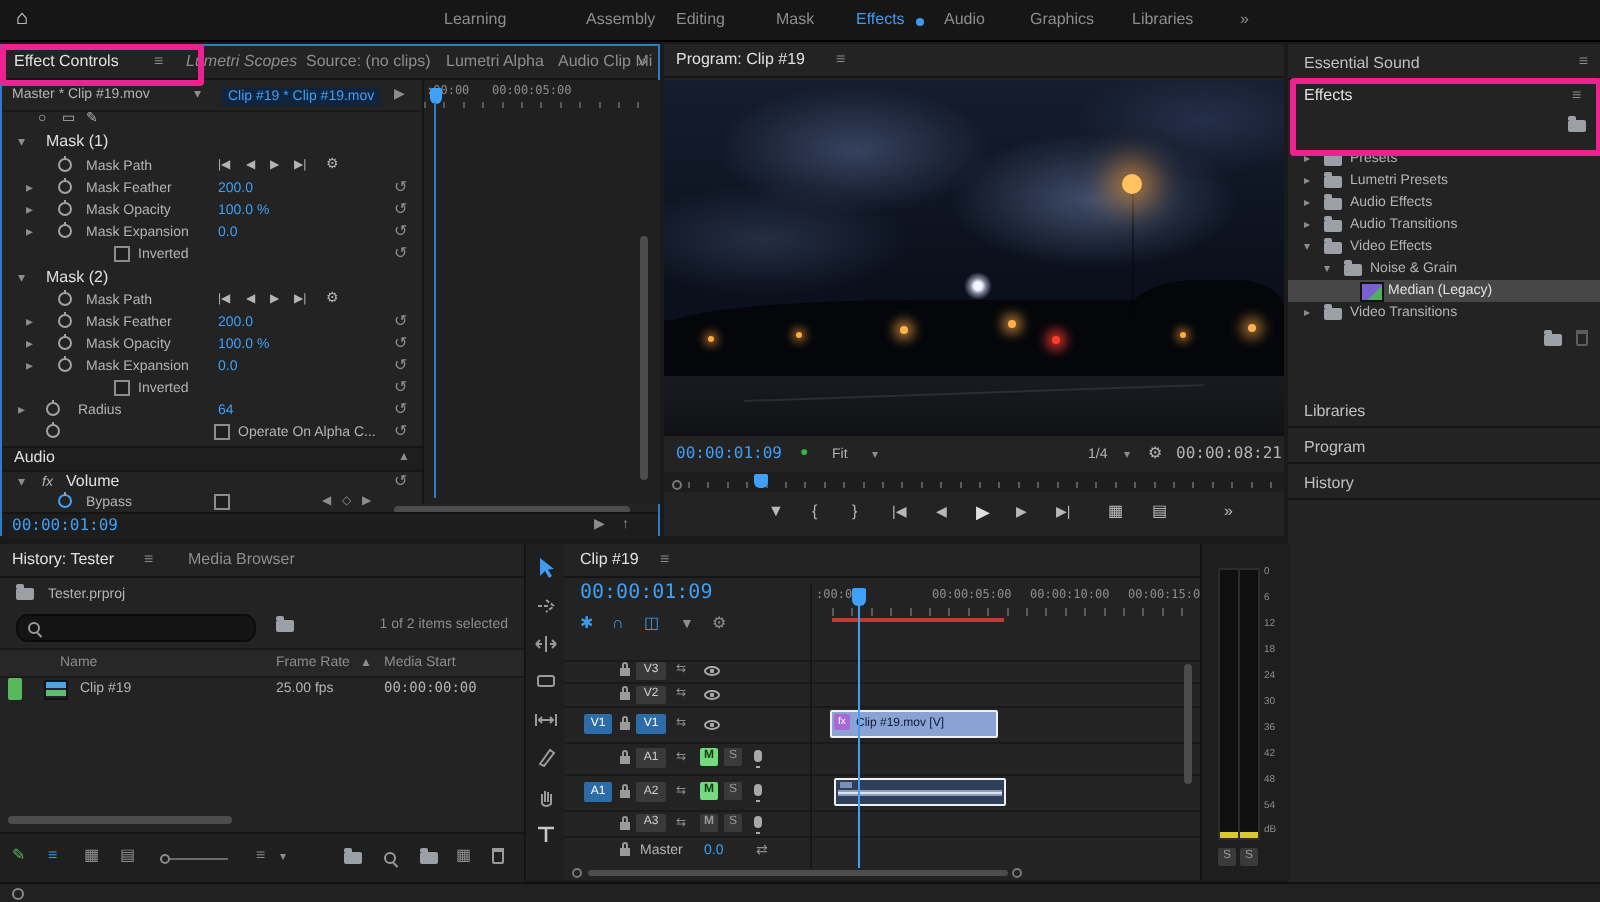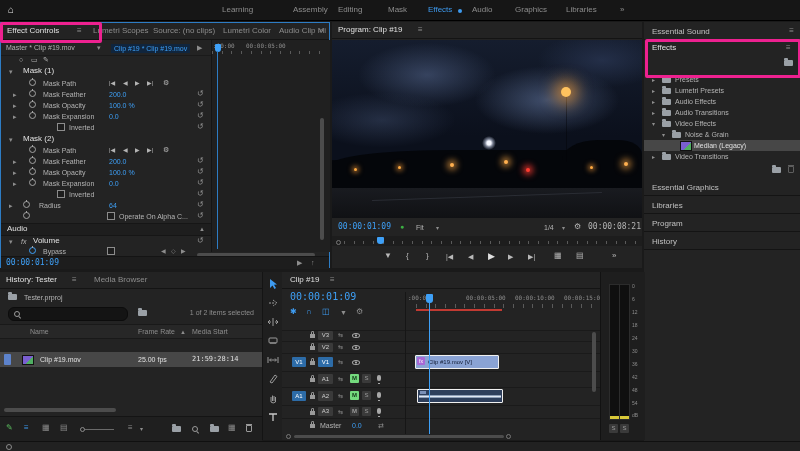--- a/index.html
+++ b/index.html
@@ -70,23 +70,23 @@
     <span class="t f8 dim" style="left:515px;top:6px;">Graphics</span>
     <span class="t f8 dim" style="left:566px;top:6px;">Libraries</span>
     <span class="t f8 dim" style="left:620px;top:6px;">»</span>
   </div>
 
   <div class="panel" style="left:0;top:22px;width:330px;height:246px;border:1px solid #2d7cc4;box-sizing:border-box;">
 
     <div class="abs" style="left:0;top:0;width:328px;height:16px;border-bottom:1px solid #141414;">
       <span class="t f8 wht" style="left:6px;top:4px;">Effect Controls</span>
       <span class="t f8 dim" style="left:76px;top:4px;">≡</span>
-      <span class="t f8 dim" style="left:92px;top:4px;">Lumetri Scopes</span>
+      <span class="t f8 dim" style="left:92px;top:4px;font-style:italic;">Lumetri Scopes</span>
       <span class="t f8 dim" style="left:152px;top:4px;">Source: (no clips)</span>
-      <span class="t f8 dim" style="left:222px;top:4px;">Lumetri Color</span>
+      <span class="t f8 dim" style="left:222px;top:4px;">Lumetri Alpha</span>
       <span class="t f8 dim" style="left:278px;top:4px;">Audio Clip Mi</span>
       <span class="t f8 dim" style="left:318px;top:4px;">»</span>
     </div>
 
     <div class="abs" style="left:0;top:17px;width:328px;height:15px;border-bottom:1px solid #1a1a1a;">
       <span class="t f7 lab" style="left:5px;top:4px;">Master * Clip #19.mov</span>
       <span class="t f7 dim" style="left:96px;top:4px;">▾</span>
       <span class="t f7 blu" style="left:110px;top:4px;background:#10253d;padding:1px 3px;">Clip #19 * Clip #19.mov</span>
       <span class="t f7 dim" style="left:196px;top:4px;">▶</span>
     </div>
@@ -323,23 +323,20 @@
           <span class="t f6 dim" style="left:8px;top:3px;">▸</span>
             <span class="ic ic-folder" style="left:18px;top:3px;"></span>
             <span class="t f7 lab" style="left:31px;top:2px;">Video Transitions</span>
         </div>
       </div>
 
       <span class="ic ic-folder" style="left:128px;top:127px;"></span>
       <span class="ic ic-trash" style="left:144px;top:126px;opacity:.5;"></span>
     </div>
 
-    <div class="secthead" style="top:156px;">
-        <span>Essential Graphics</span>
-      </div>
     <div class="secthead" style="top:174px;">
         <span>Libraries</span>
       </div>
     <div class="secthead" style="top:192px;">
         <span>Program</span>
       </div>
     <div class="secthead" style="top:210px;">
         <span>History</span>
       </div>
   </div>
@@ -360,26 +357,26 @@
       </div>
       <span class="ic ic-folder" style="left:138px;top:4px;"></span>
       <span class="t f7 dim" style="right:8px;top:3px;">1 of 2 items selected</span>
     </div>
     <div class="abs" style="left:0;top:52px;width:262px;height:13px;background:#272727;border-top:1px solid #191919;border-bottom:1px solid #191919;">
       <span class="t f7 dim" style="left:30px;top:3px;">Name</span>
       <span class="t f7 dim" style="left:138px;top:3px;">Frame Rate</span>
       <span class="t f6 dim" style="left:180px;top:4px;">▲</span>
       <span class="t f7 dim" style="left:192px;top:3px;">Media Start</span>
     </div>
-    <div class="abs rowsel" style="left:0;top:80px;width:262px;height:15px;">
-      <span class="ic swatch" style="left:4px;top:2px;background:#5d83cc;"></span>
-      <span class="ic ic-film" style="left:22px;top:3px;"></span>
-      <span class="t f7 wht" style="left:40px;top:4px;">Clip #19.mov</span>
-      <span class="t f7 wht" style="left:138px;top:4px;">25.00 fps</span>
-      <span class="t f7 wht mono" style="left:192px;top:4px;">21:59:28:14</span>
+    <div class="abs" style="left:0;top:66px;width:262px;height:14px;">
+      <span class="ic swatch" style="left:4px;top:1px;background:#58b85c;"></span>
+      <span class="ic ic-seq" style="left:22px;top:2px;"></span>
+      <span class="t f7 lab" style="left:40px;top:3px;">Clip #19</span>
+      <span class="t f7 lab" style="left:138px;top:3px;">25.00 fps</span>
+      <span class="t f7 lab mono" style="left:192px;top:3px;">00:00:00:00</span>
     </div>
     <div class="scrollbar-h" style="left:4px;top:136px;width:112px;"></div>
     <div class="abs" style="left:0;top:144px;width:262px;height:24px;background:#1f1f1f;border-top:1px solid #141414;">
       <span class="t f8" style="left:6px;top:7px;color:#58b85c;">✎</span>
       <span class="t f8" style="left:24px;top:7px;color:#3e9bf0;">≡</span>
       <span class="t f8 dim" style="left:42px;top:7px;">▦</span>
       <span class="t f8 dim" style="left:60px;top:7px;">▤</span>
       <div class="abs" style="left:80px;top:12px;width:34px;height:1px;background:#6a6a6a;">
         <div class="abs" style="left:0;top:-2px;width:5px;height:5px;border:1px solid #8a8a8a;border-radius:50%;background:#1f1f1f;box-sizing:border-box;"></div>
       </div>

